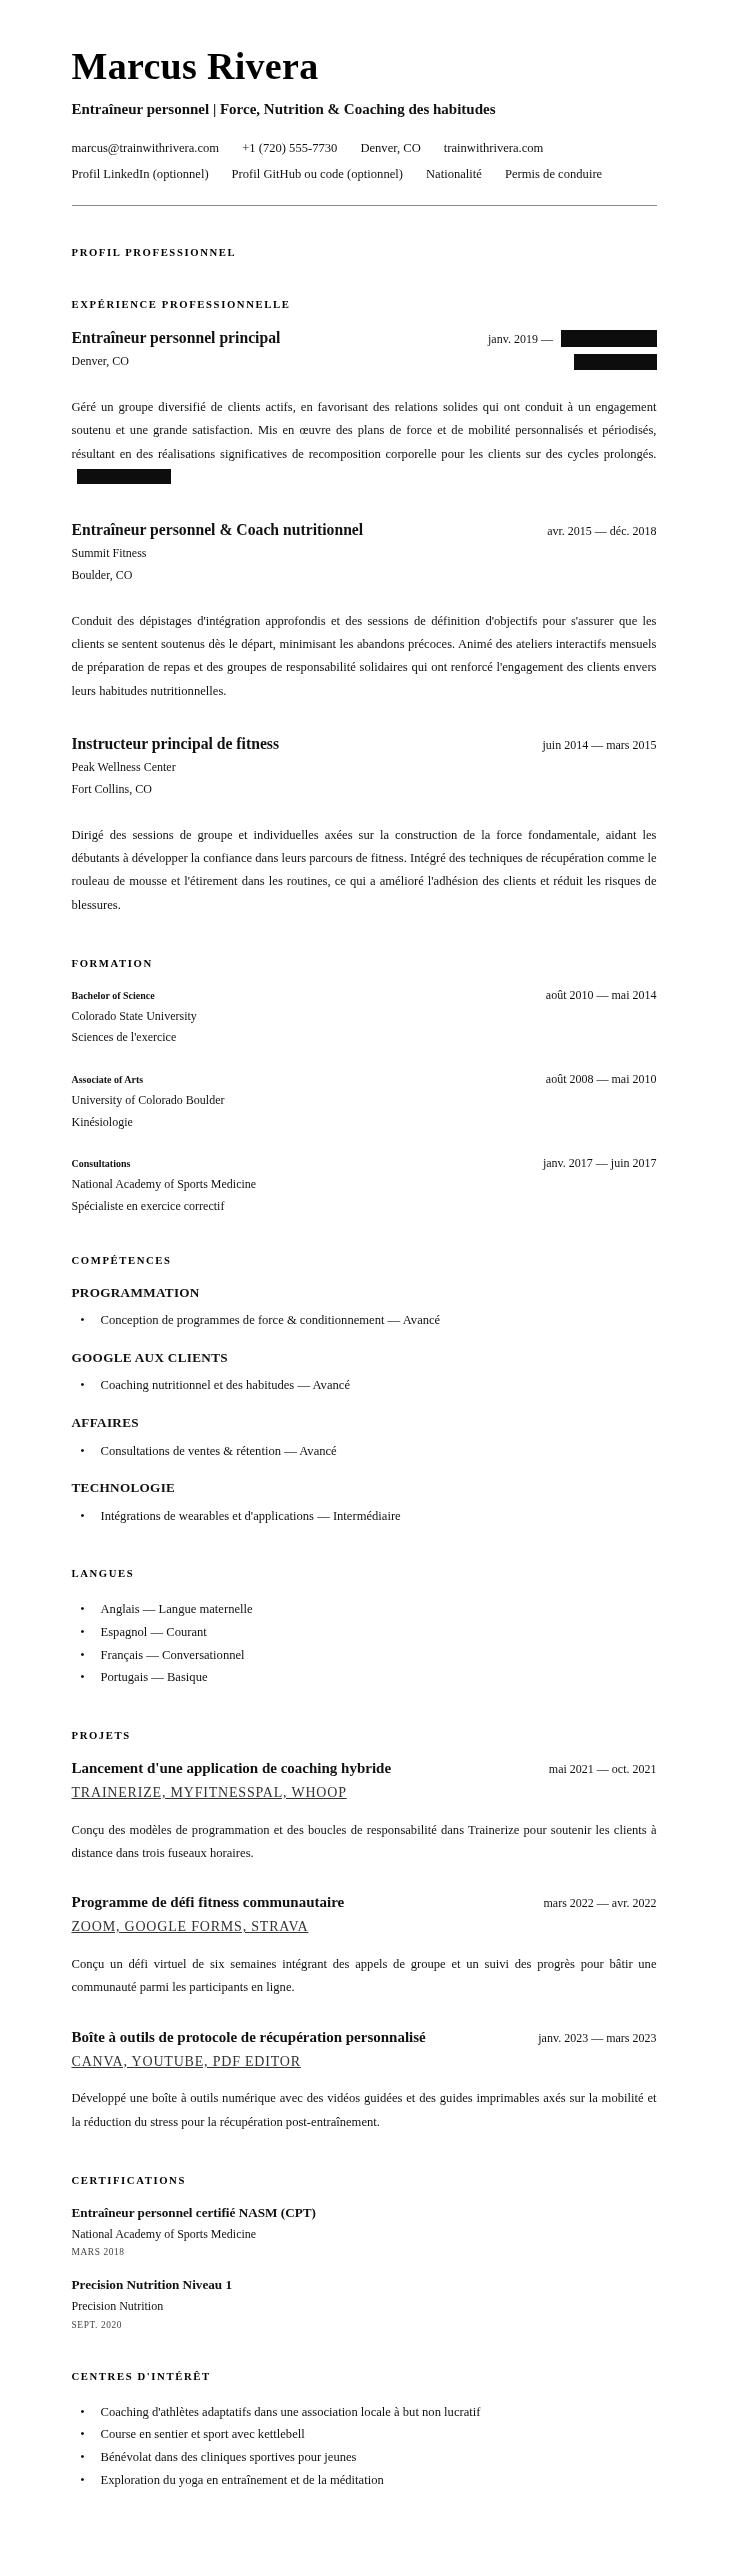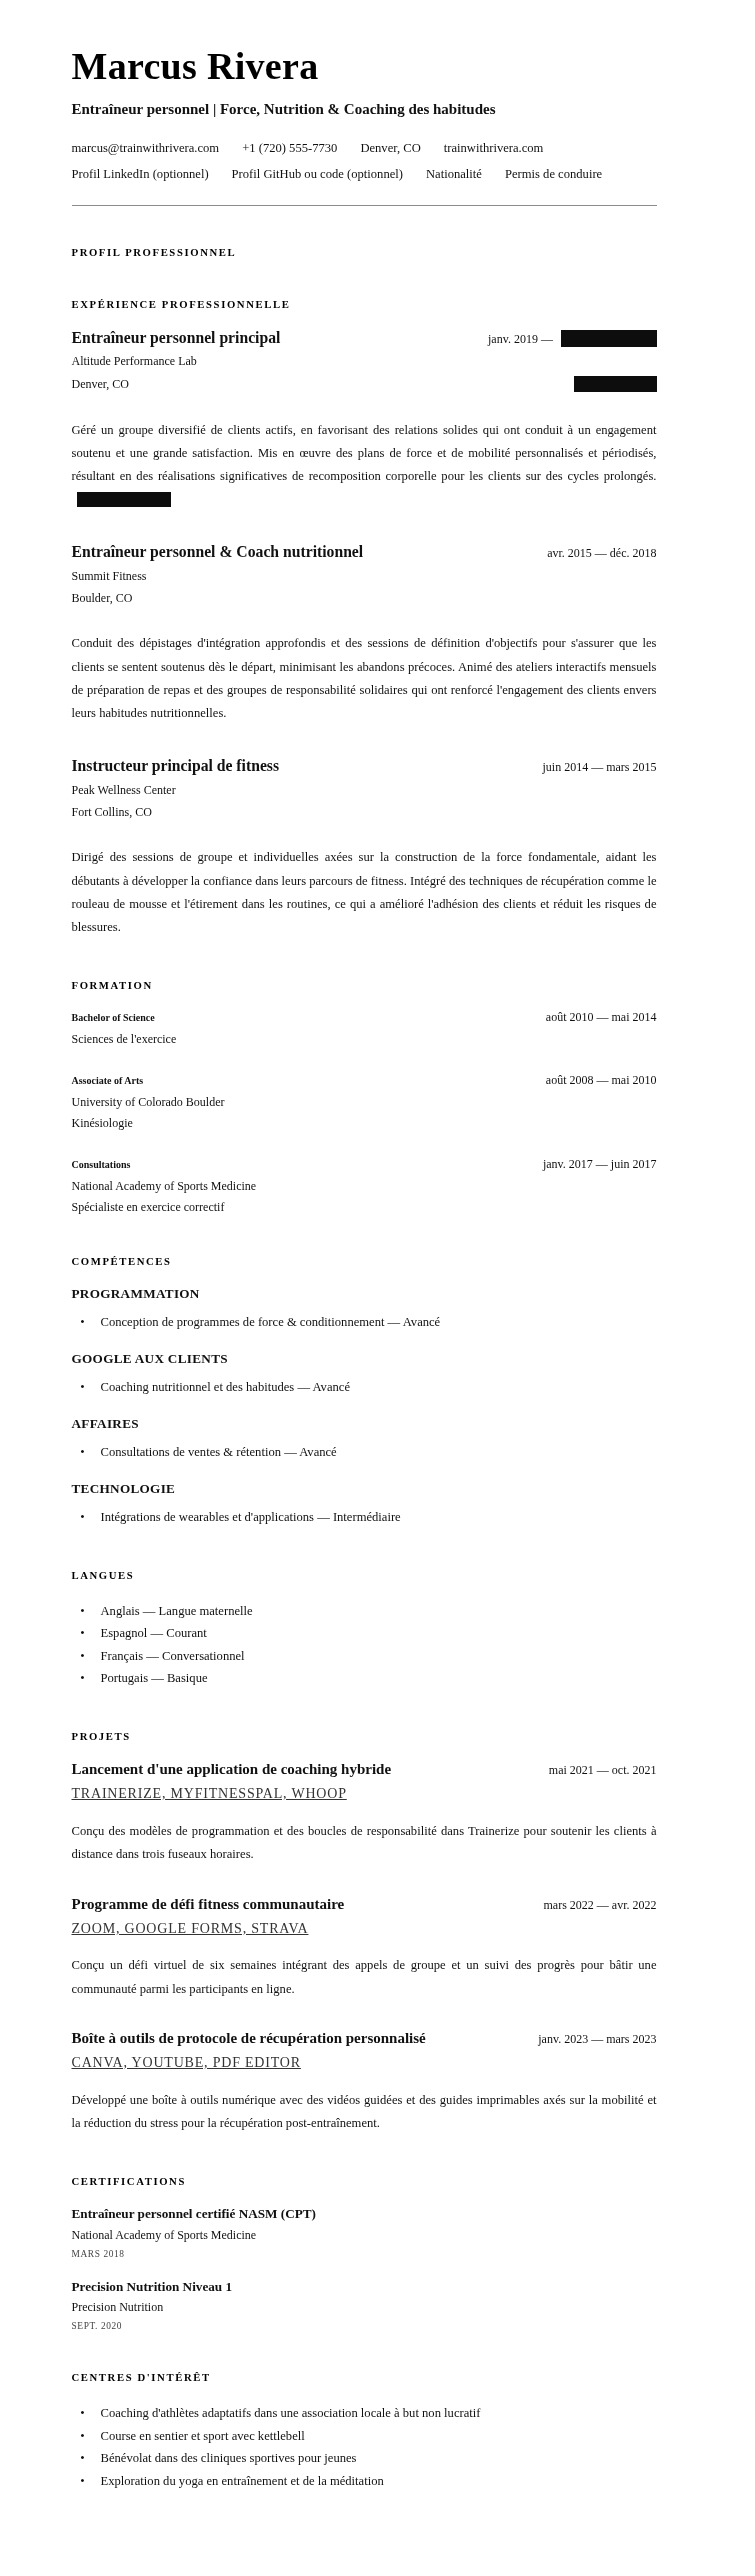--- a/index.html
+++ b/index.html
@@ -95,21 +95,20 @@
     <h2 class="section-heading">EXPÉRIENCE PROFESSIONNELLE</h2>
 
     <article class="job">
       <div class="entry-head">
         <h3 class="job-title">Entraîneur personnel principal</h3>
         <div class="dates">
           <span>janv. 2019 —</span>
           <span class="redact redact-date"></span>
         </div>
       </div>
-      <div class="company">Altitude Performance Lab</div>
       <div class="loc-row">
         <div class="location">Denver, CO</div>
         <span class="redact redact-loc"></span>
       </div>
       <p class="desc"><span>Géré un groupe diversifié de clients actifs, en favorisant des relations solides qui ont conduit à un engagement soutenu et une grande satisfaction. Mis en œuvre des plans de force et de mobilité personnalisés et périodisés, résultant en des réalisations significatives de recomposition corporelle pour les clients sur des cycles prolongés.</span><span class="redact redact-inline"></span></p>
     </article>
 
     <article class="job">
       <div class="entry-head">
         <h3 class="job-title">Entraîneur personnel &amp; Coach nutritionnel</h3>
@@ -140,20 +139,21 @@
   </section>
 
   <section>
     <h2 class="section-heading">FORMATION</h2>
 
     <article class="edu">
       <div class="entry-head">
         <h3 class="edu-degree">Bachelor of Science</h3>
         <div class="dates">août 2010 — mai 2014</div>
       </div>
+      <div class="edu-school">Colorado State University</div>
       <div class="edu-field">Sciences de l'exercice</div>
     </article>
 
     <article class="edu">
       <div class="entry-head">
         <h3 class="edu-degree">Associate of Arts</h3>
         <div class="dates">août 2008 — mai 2010</div>
       </div>
       <div class="edu-school">University of Colorado Boulder</div>
       <div class="edu-field">Kinésiologie</div>

